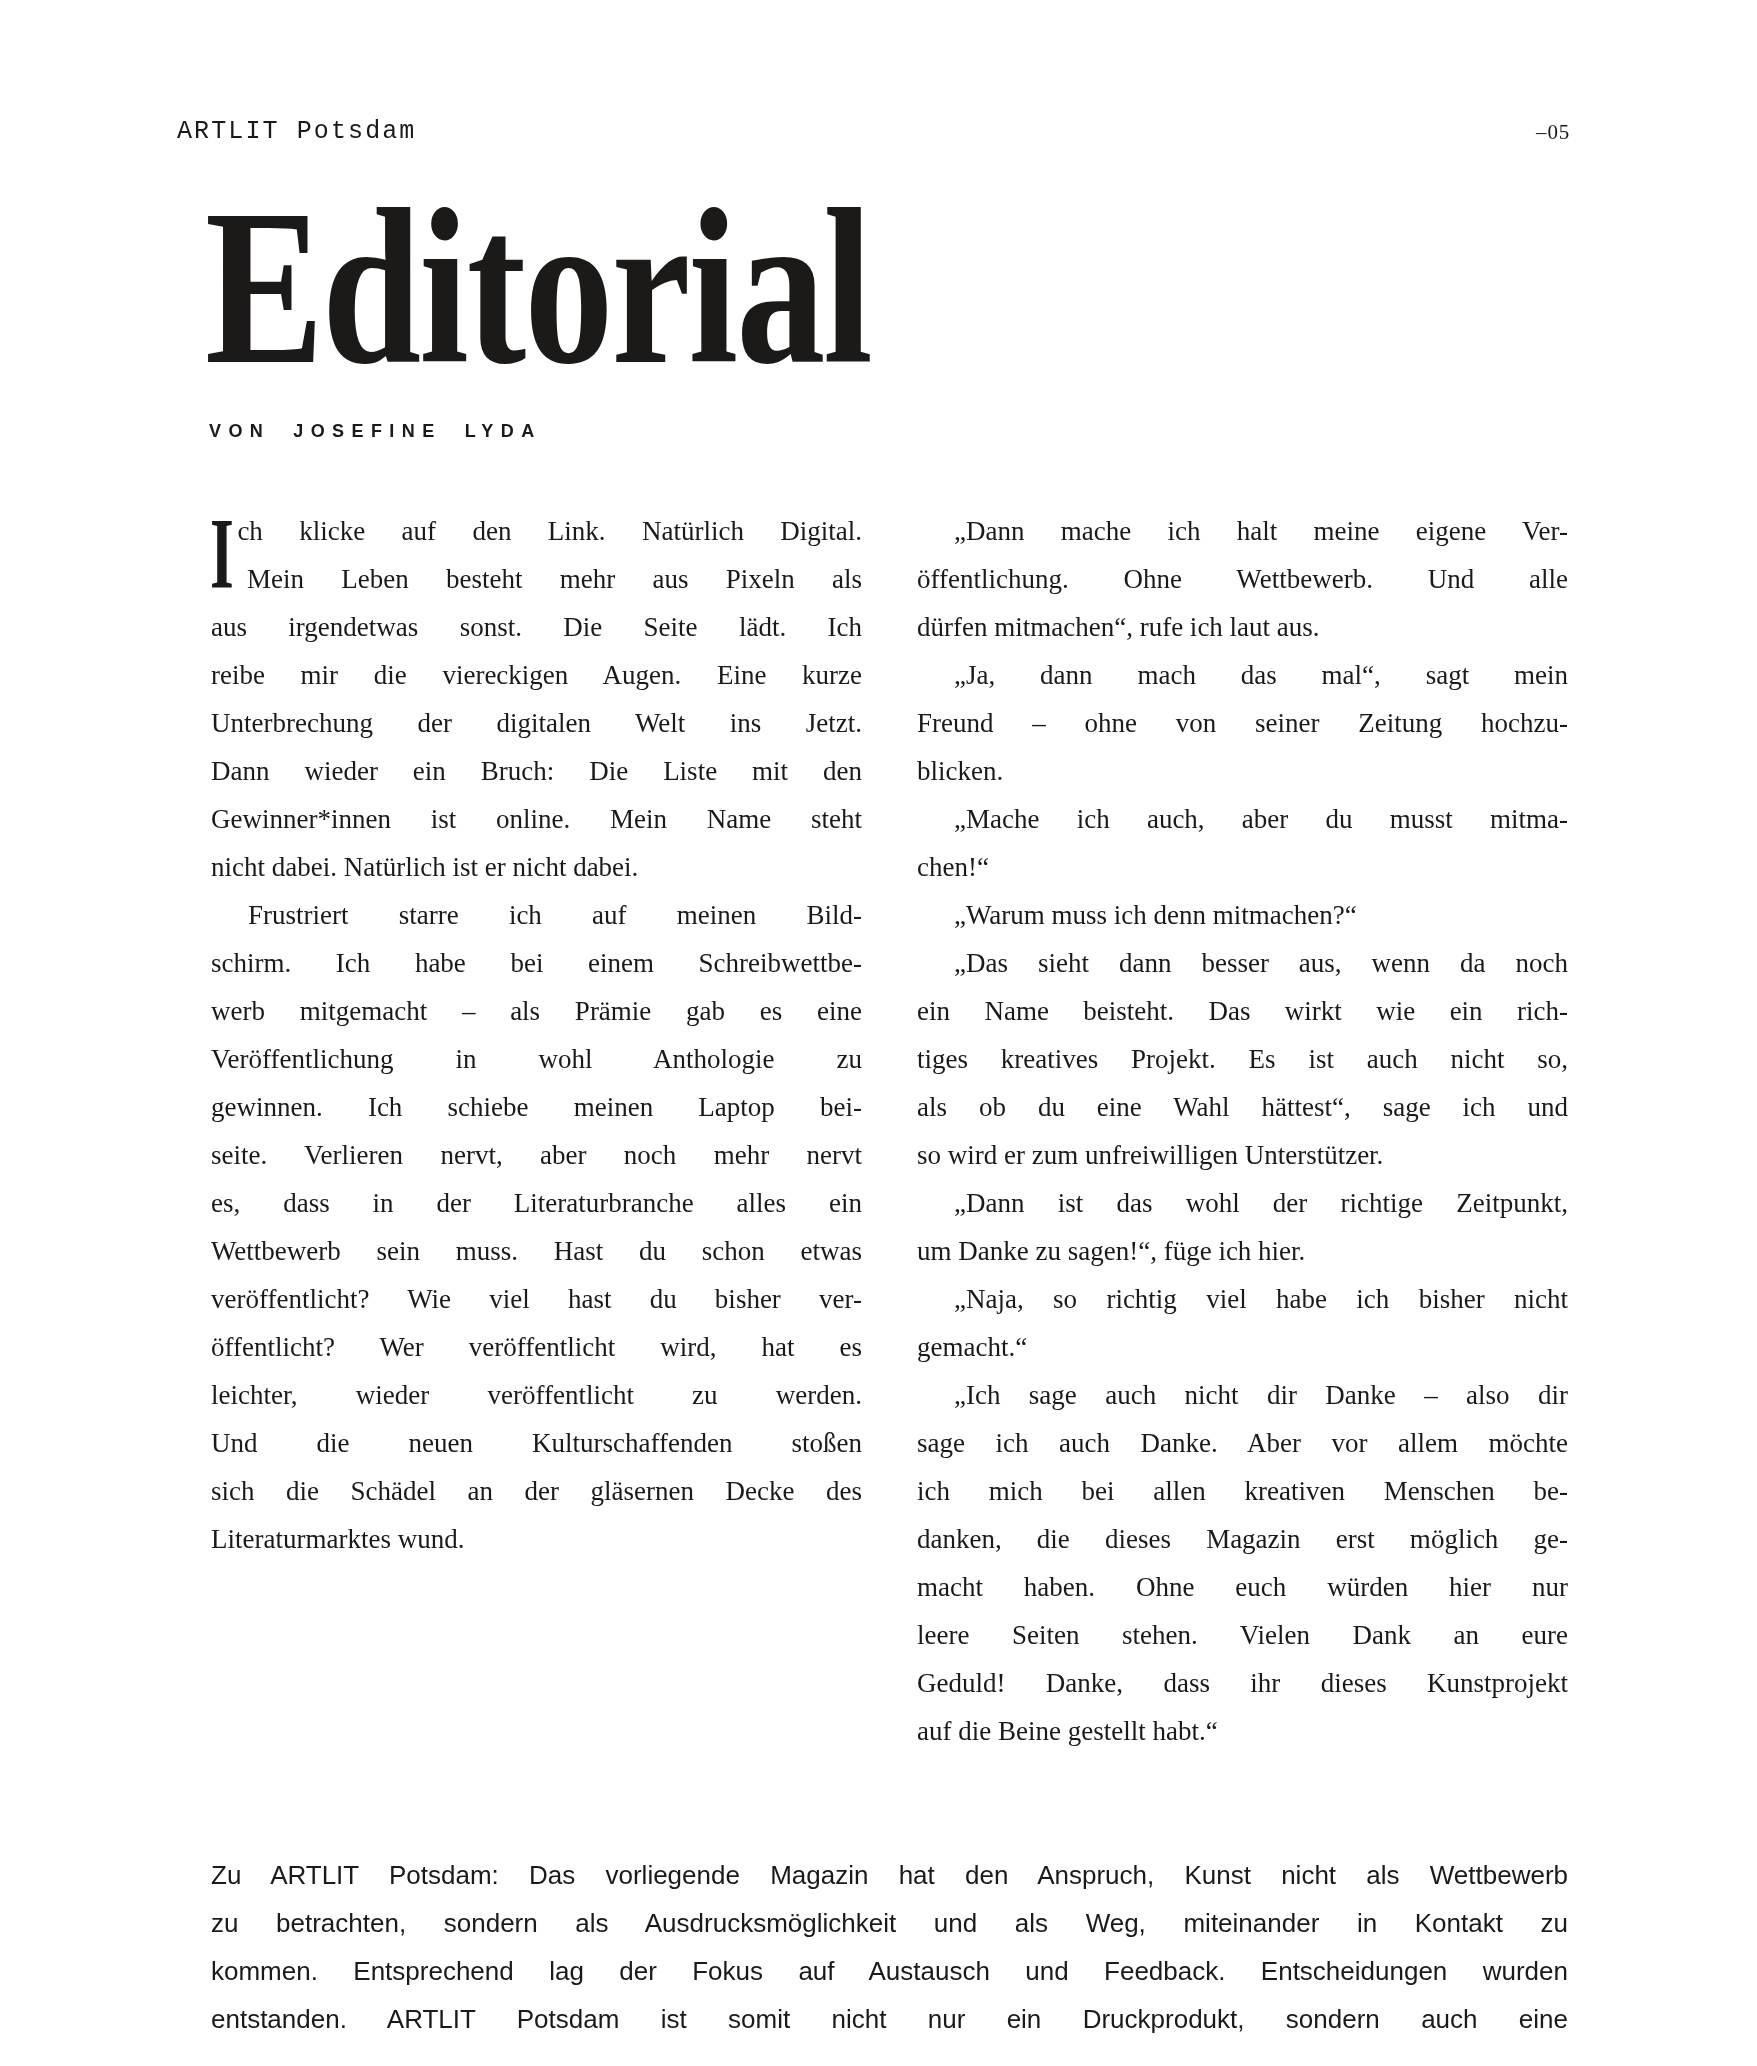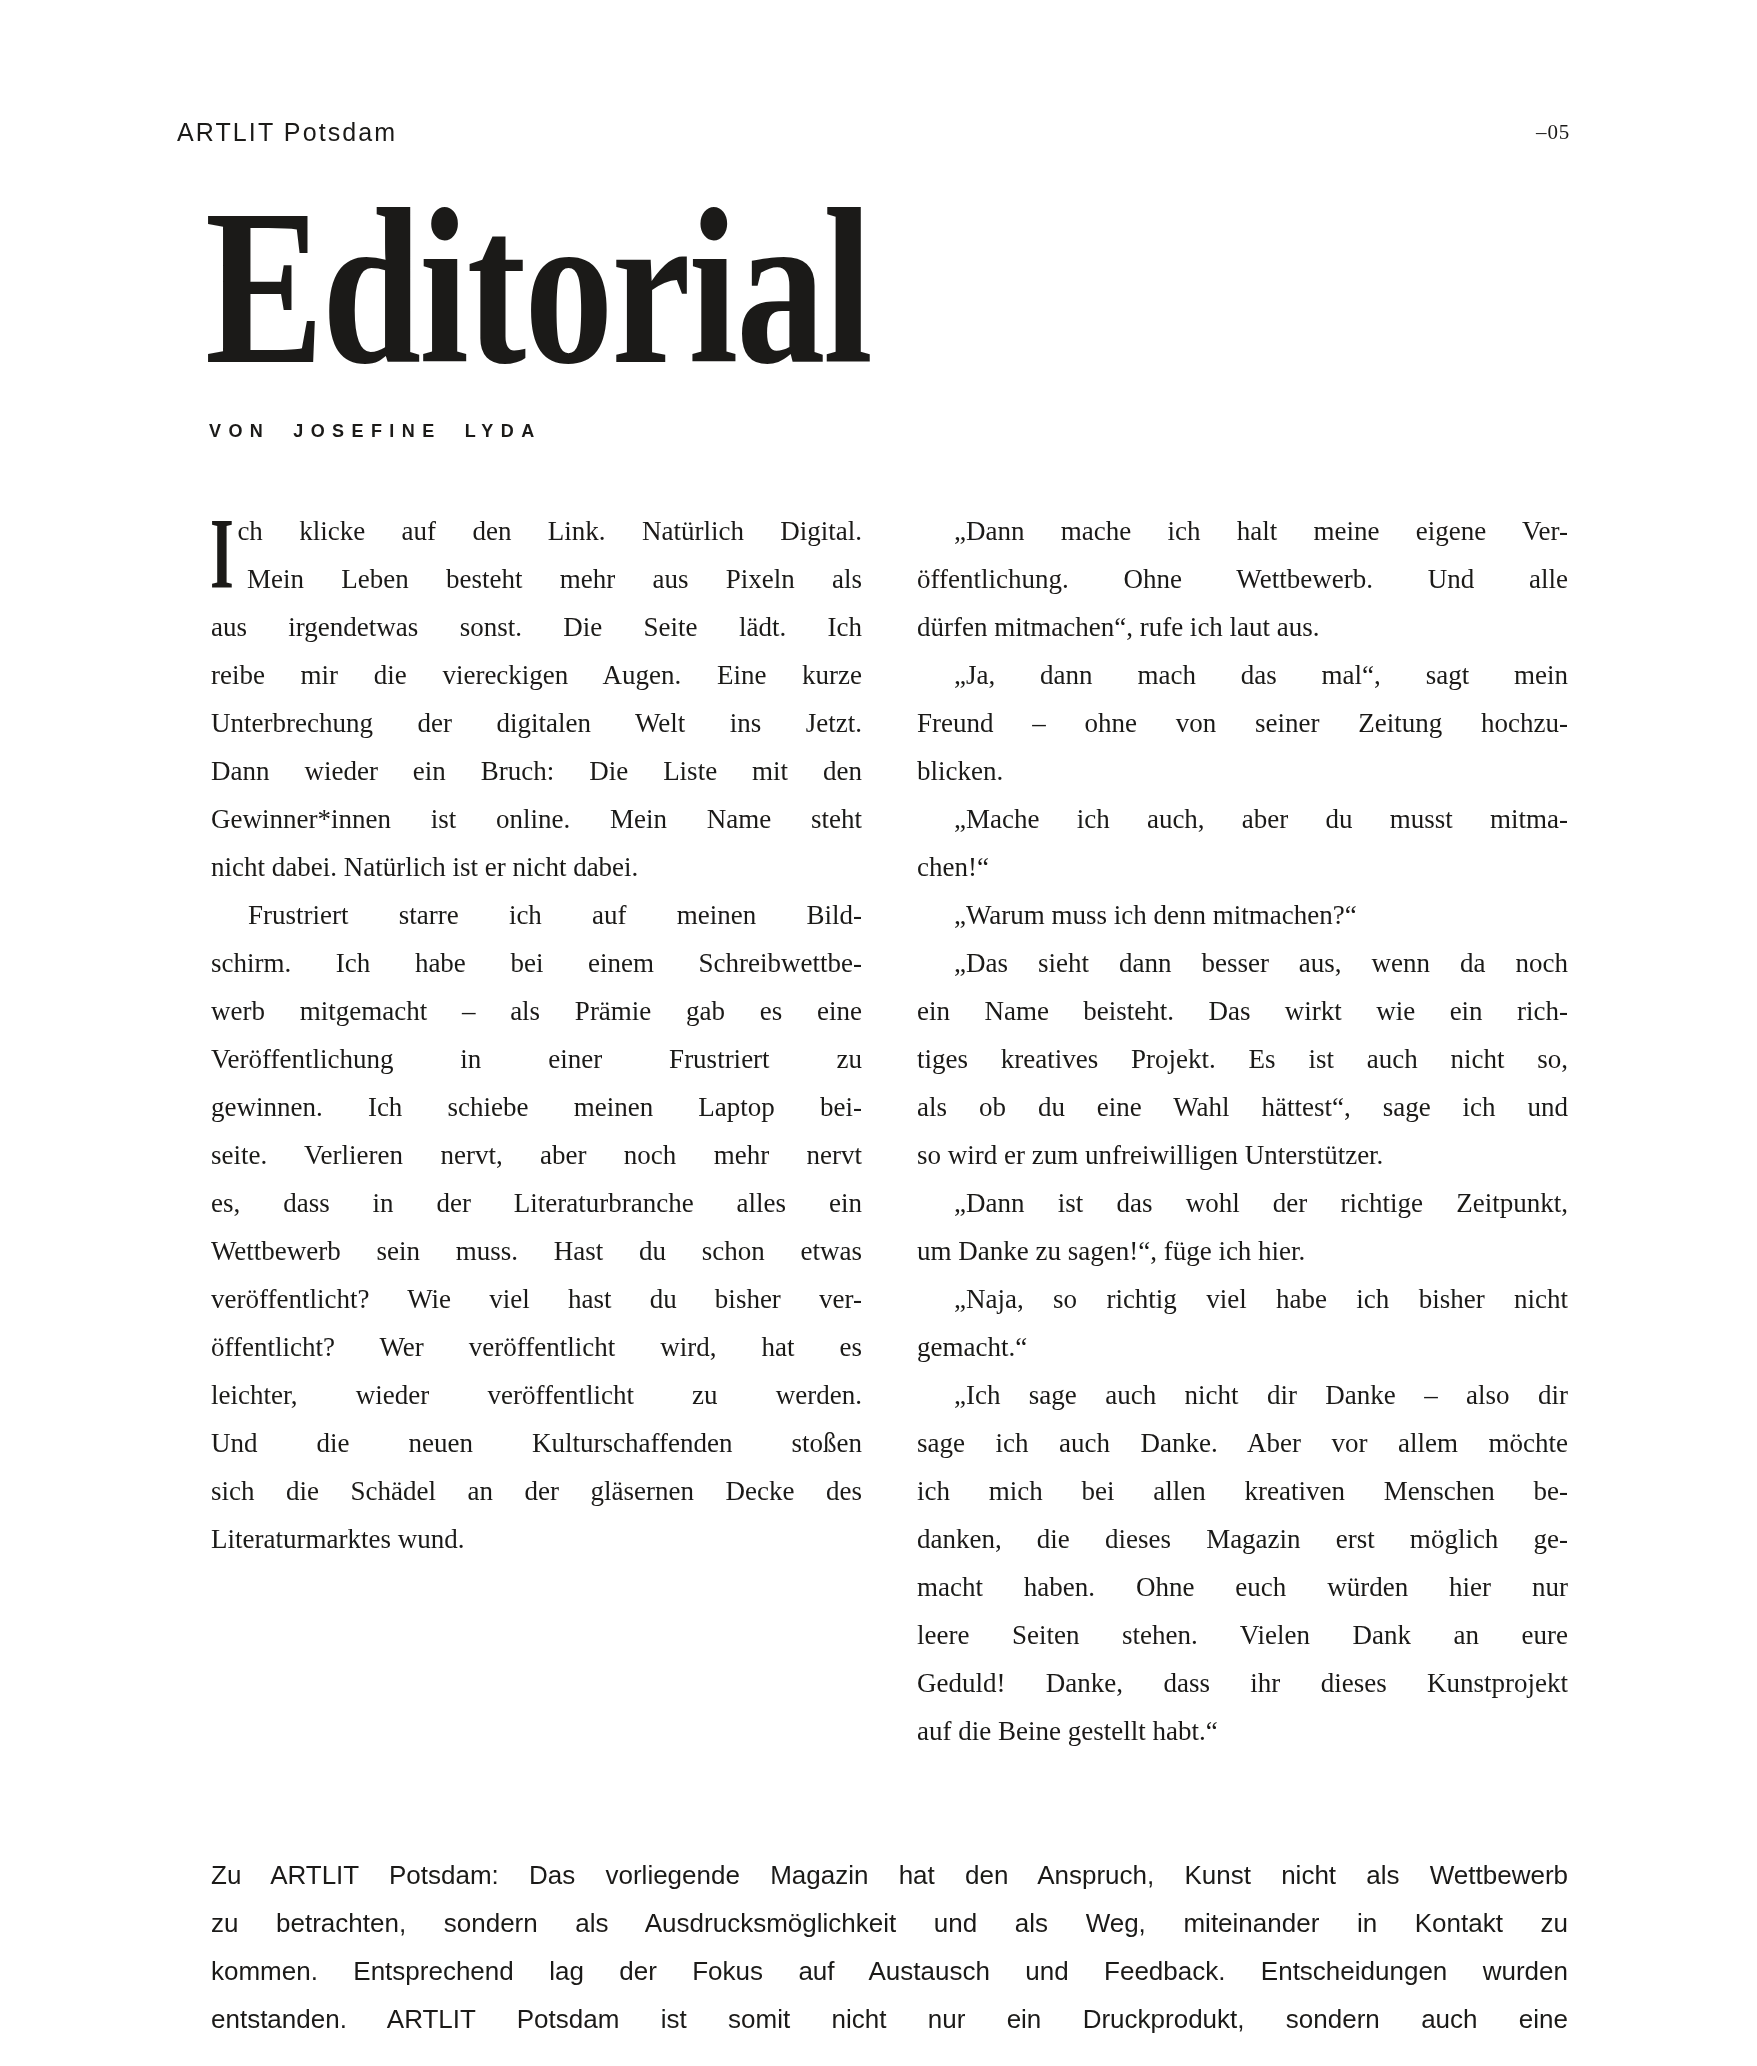--- a/index.html
+++ b/index.html
@@ -8,21 +8,21 @@
     width: 1757px;
     height: 2440px;
     background: #ffffff;
     color: #1b1a18;
     font-kerning: normal;
     overflow: hidden;
   }
   
   .header-left {
     position: absolute; left: 177px; top: 117px;
-    font-family: Liberation Sans, sans-serif;
+    font-family: Liberation Mono, monospace;
     font-size: 25px; line-height: 30px; letter-spacing: 2.1px;
   }
   .header-right {
     position: absolute; right: 187px; top: 117px;
     font-family: "Liberation Serif", "DejaVu Serif", serif;
     font-size: 21px; line-height: 30px; letter-spacing: 0.8px;
   }
   
   .title {
     position: absolute; left: 205px; top: 175px;
@@ -90,21 +90,21 @@
         <div class="line">reibe mir die viereckigen Augen. Eine kurze</div>
         <div class="line">Unterbrechung der digitalen Welt ins Jetzt.</div>
         <div class="line">Dann wieder ein Bruch: Die Liste mit den</div>
         <div class="line">Gewinner*innen ist online. Mein Name steht</div>
         <div class="line last">nicht dabei. Natürlich ist er nicht dabei.</div>
       </div>
       <div class="para">
         <div class="line indent">Frustriert starre ich auf meinen Bild-</div>
         <div class="line">schirm. Ich habe bei einem Schreibwettbe-</div>
         <div class="line">werb mitgemacht – als Prämie gab es eine</div>
-        <div class="line">Veröffentlichung in einer Frustriert zu</div>
+        <div class="line">Veröffentlichung in wohl Anthologie zu</div>
         <div class="line">gewinnen. Ich schiebe meinen Laptop bei-</div>
         <div class="line">seite. Verlieren nervt, aber noch mehr nervt</div>
         <div class="line">es, dass in der Literaturbranche alles ein</div>
         <div class="line">Wettbewerb sein muss. Hast du schon etwas</div>
         <div class="line">veröffentlicht? Wie viel hast du bisher ver-</div>
         <div class="line">öffentlicht? Wer veröffentlicht wird, hat es</div>
         <div class="line">leichter, wieder veröffentlicht zu werden.</div>
         <div class="line">Und die neuen Kulturschaffenden stoßen</div>
         <div class="line">sich die Schädel an der gläsernen Decke des</div>
         <div class="line last">Literaturmarktes wund.</div>

